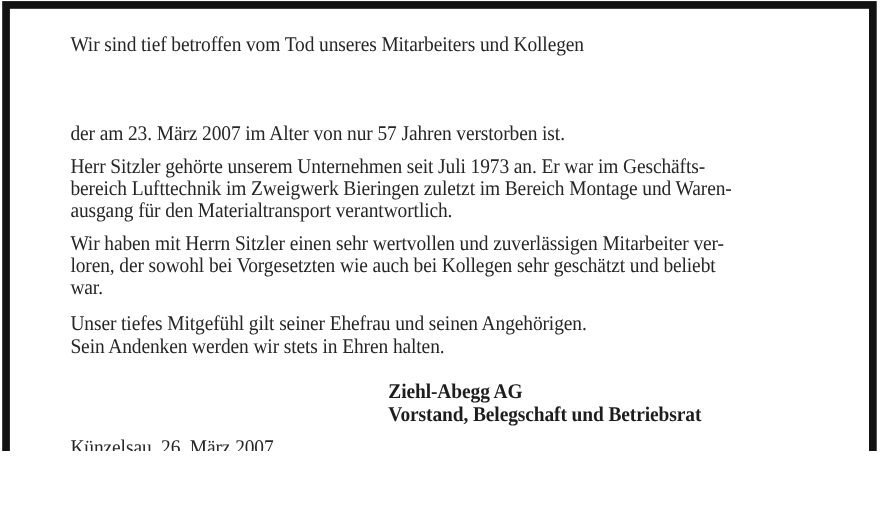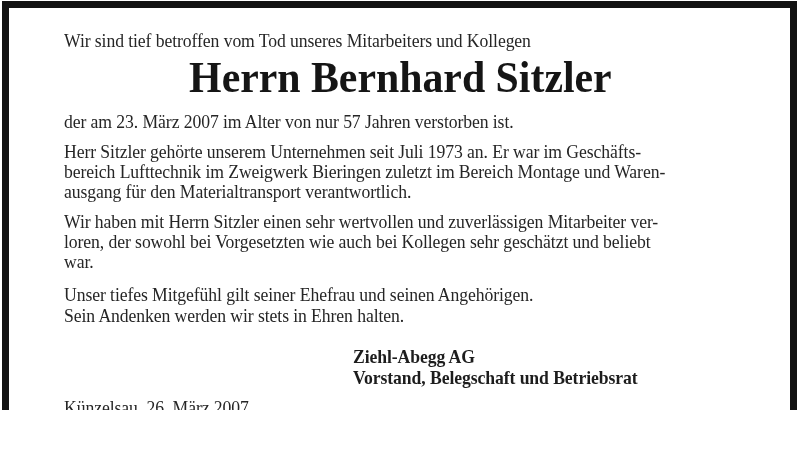--- a/index.html
+++ b/index.html
@@ -57,23 +57,20 @@
 </style>
 </head>
 <body>
 
 <div class="page">
 
   <div class="frame"></div>
 
   <div class="txt" style="left:64px; top:31px;">Wir sind tief betroffen vom Tod unseres Mitarbeiters und Kollegen</div>
 
-  <div class="heading-wrap">
-    <span class="heading">Herrn Bernhard Sitzler</span>
-  </div>
 
   <div class="txt" style="left:64px; top:112px;">der am 23. März 2007 im Alter von nur 57 Jahren verstorben ist.</div>
 
   <div class="txt" style="left:64px; top:142px;">
     <div class="line">Herr Sitzler gehörte unserem Unternehmen seit Juli 1973 an. Er war im Geschäfts-</div>
     <div class="line">bereich Lufttechnik im Zweigwerk Bieringen zuletzt im Bereich Montage und Waren-</div>
     <div class="line">ausgang für den Materialtransport verantwortlich.</div>
   </div>
 
   <div class="txt" style="left:64px; top:212px;">

